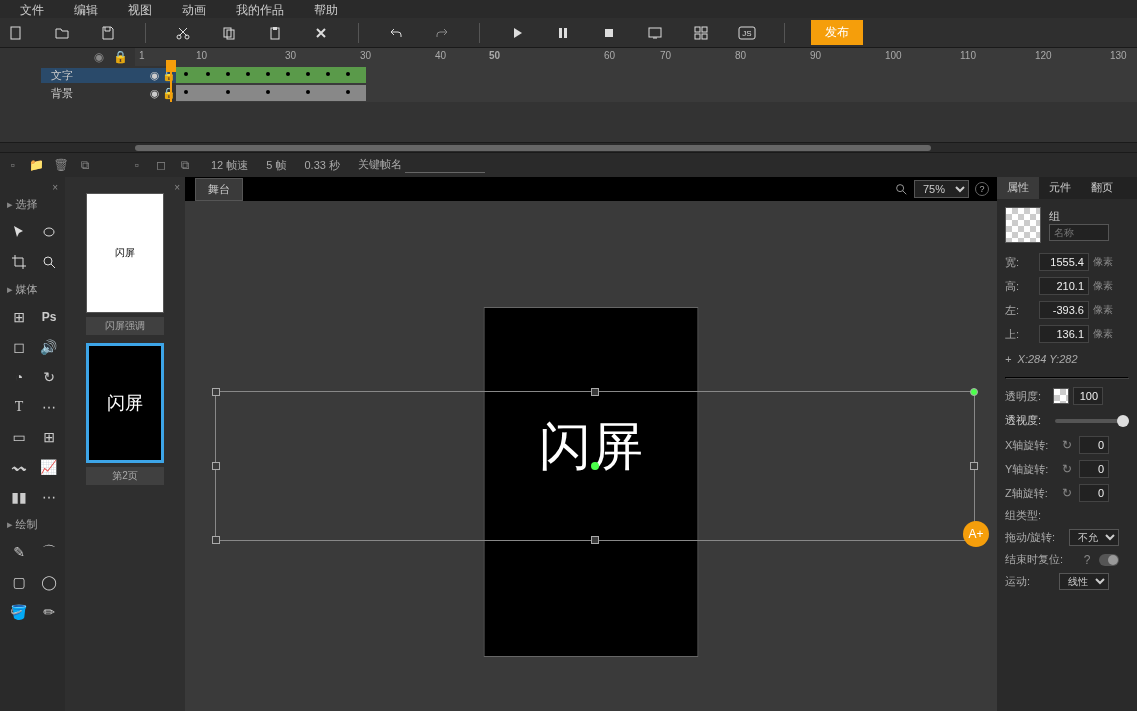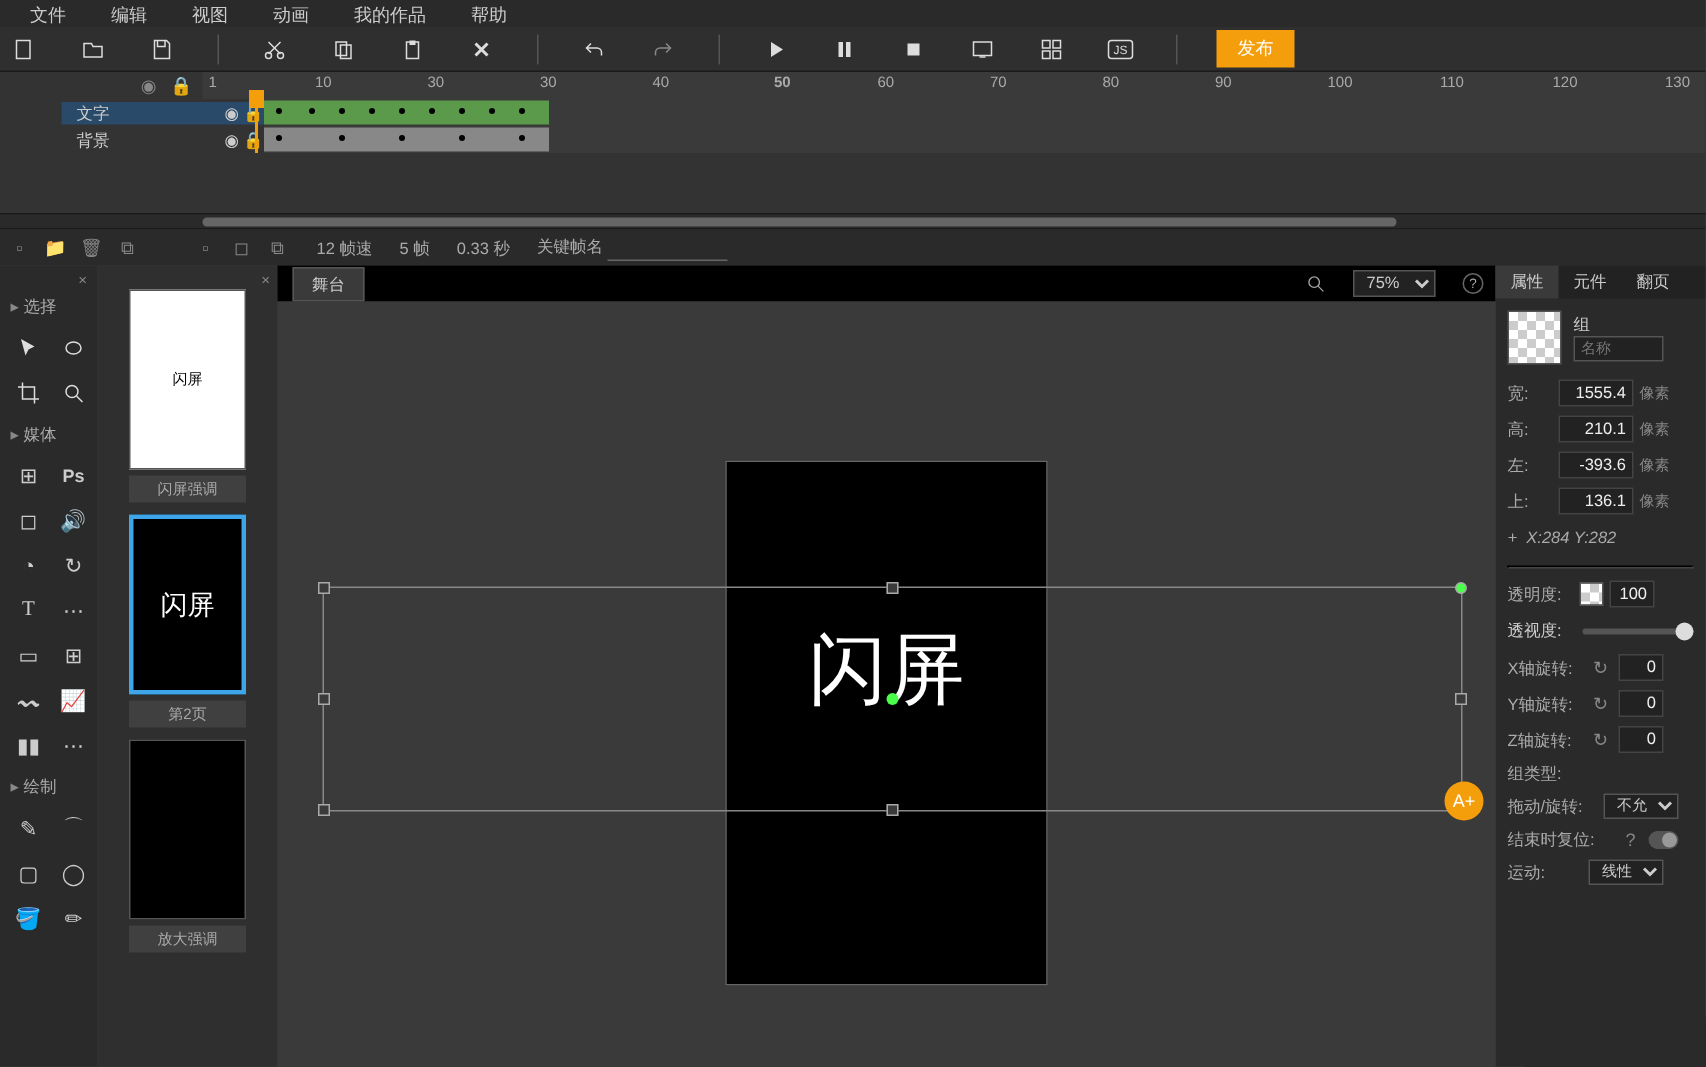--- a/index.html
+++ b/index.html
@@ -53,21 +53,21 @@
 .page-thumb { width: 78px; height: 120px; margin: 0 auto 4px; border: 1px solid #555; display: flex; align-items: center; justify-content: center; font-size: 10px; position: relative; }
 .page-thumb.white { background: #fff; color: #000; }
 .page-thumb.black { background: #000; color: #fff; font-size: 18px; font-family: serif; }
 .page-thumb.selected { border: 3px solid #3da5e8; }
 .page-label { text-align: center; font-size: 10px; color: #aaa; background: #404040; padding: 2px; width: 78px; margin: 0 auto; }
 
 
 .stage-area { flex: 1; background: #3a3a3a; display: flex; flex-direction: column; }
 .stage-tabs { height: 24px; background: #000000; display: flex; align-items: center; padding-left: 10px; }
 .stage-tab { padding: 3px 12px; background: #3a3a3a; border: 1px solid #555; font-size: 11px; }
-.stage-tools-right { margin-left: auto; display: flex; align-items: center; gap: 18px; padding-right: 8px; }
+.stage-tools-right { margin-left: auto; display: flex; align-items: center; gap: 6px; padding-right: 8px; }
 .zoom-select { background: #222; color: #ccc; border: 1px solid #555; padding: 1px 4px; font-size: 11px; width: 55px; }
 .stage-canvas { flex: 1; position: relative; background: #3a3a3a; overflow: hidden; }
 .artboard { position: absolute; left: 50%; top: 50%; transform: translate(-50%, -50%); width: 215px; height: 350px; background: #000; border: 1px solid #666; }
 .selection-box { position: absolute; border: 1px solid #888; left: 30px; top: 190px; width: 760px; height: 150px; }
 .handle { position: absolute; width: 8px; height: 8px; background: #3a3a3a; border: 1px solid #aaa; }
 .handle.tl { left: -4px; top: -4px; } .handle.tr { right: -4px; top: -4px; }
 .handle.bl { left: -4px; bottom: -4px; } .handle.br { right: -4px; bottom: -4px; }
 .handle.tm { left: 50%; top: -4px; margin-left: -4px; } .handle.bm { left: 50%; bottom: -4px; margin-left: -4px; }
 .handle.ml { left: -4px; top: 50%; margin-top: -4px; } .handle.mr { right: -4px; top: 50%; margin-top: -4px; }
 .handle.green { background: #4aff4a; border-radius: 50%; }
@@ -207,26 +207,26 @@
 </div>
 
 <div class="timeline">
   <div style="position:relative;">
     <div class="timeline-header-left">
       <span class="icon-small">◉</span>
       <span class="icon-small">🔒</span>
     </div>
     <div class="timeline-ruler" id="ruler">
         <span class="mark" style="left: 4px;">1</span>
-        <span class="mark" style="left: 75px;">10</span>
+        <span class="mark" style="left: 61px;">10</span>
         <span class="mark" style="left: 150px;">30</span>
         <span class="mark" style="left: 225px;">30</span>
         <span class="mark" style="left: 300px;">40</span>
-        <span class="mark" style="left: 381px; font-weight: bold;">50</span>
-        <span class="mark" style="left: 450px;">60</span>
+        <span class="mark" style="left: 354px; font-weight: bold;">50</span>
+        <span class="mark" style="left: 469px;">60</span>
         <span class="mark" style="left: 525px;">70</span>
         <span class="mark" style="left: 600px;">80</span>
         <span class="mark" style="left: 675px;">90</span>
         <span class="mark" style="left: 750px;">100</span>
         <span class="mark" style="left: 825px;">110</span>
         <span class="mark" style="left: 900px;">120</span>
         <span class="mark" style="left: 975px;">130</span>
       </div>
   </div>
   <div class="timeline-layers">
@@ -349,26 +349,20 @@
             <div class="page-thumb white">闪屏</div>
           </div>
           <div class="page-label">闪屏强调</div>
         </div>
         <div class="page-item">
           <div style="position:relative;">
             <div class="page-thumb black selected">闪屏</div>
           </div>
           <div class="page-label">第2页</div>
         </div>
-        <div class="page-item">
-          <div style="position:relative;">
-            <div class="page-thumb black"></div>
-          </div>
-          <div class="page-label">放大强调</div>
-        </div>
       </div>
   </div>
 
   <div class="stage-area">
     <div class="stage-tabs">
       <div class="stage-tab">舞台</div>
       <div class="stage-tools-right">
         <span>
             <svg width="14" height="14" viewBox="0 0 16 16">
               <circle cx="7" cy="7" r="4" fill="none" stroke="#aaa"></circle>

